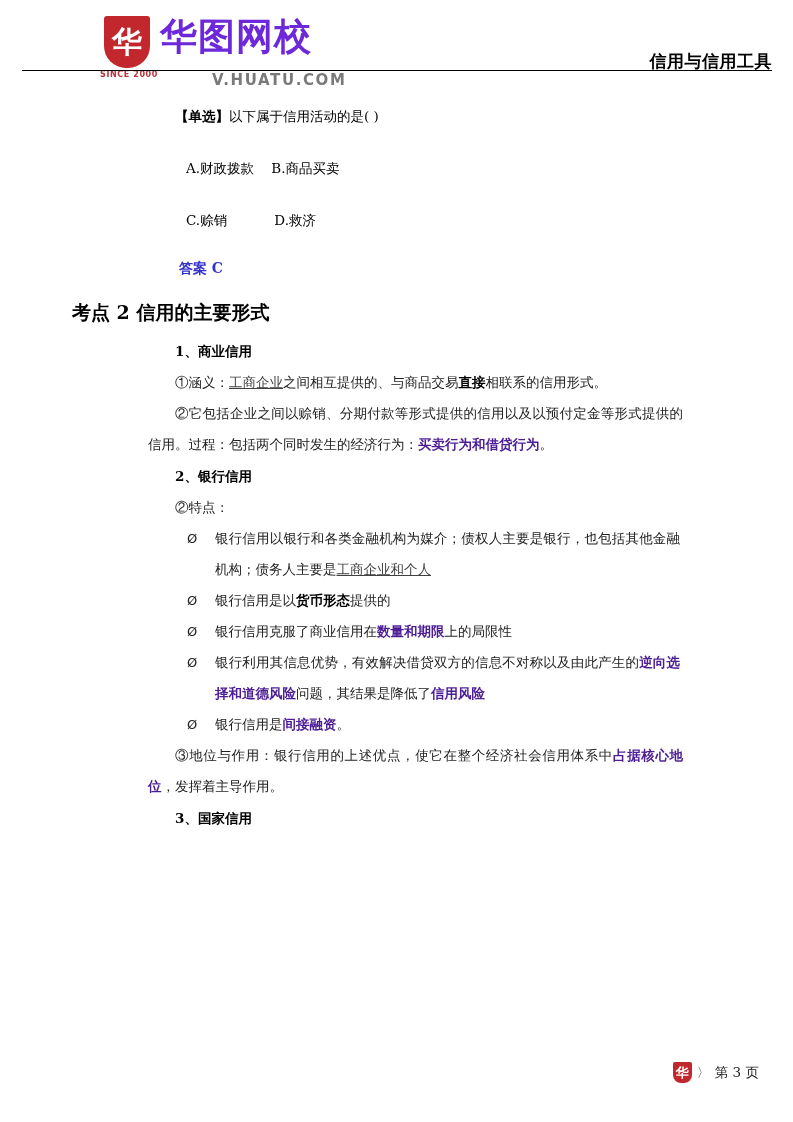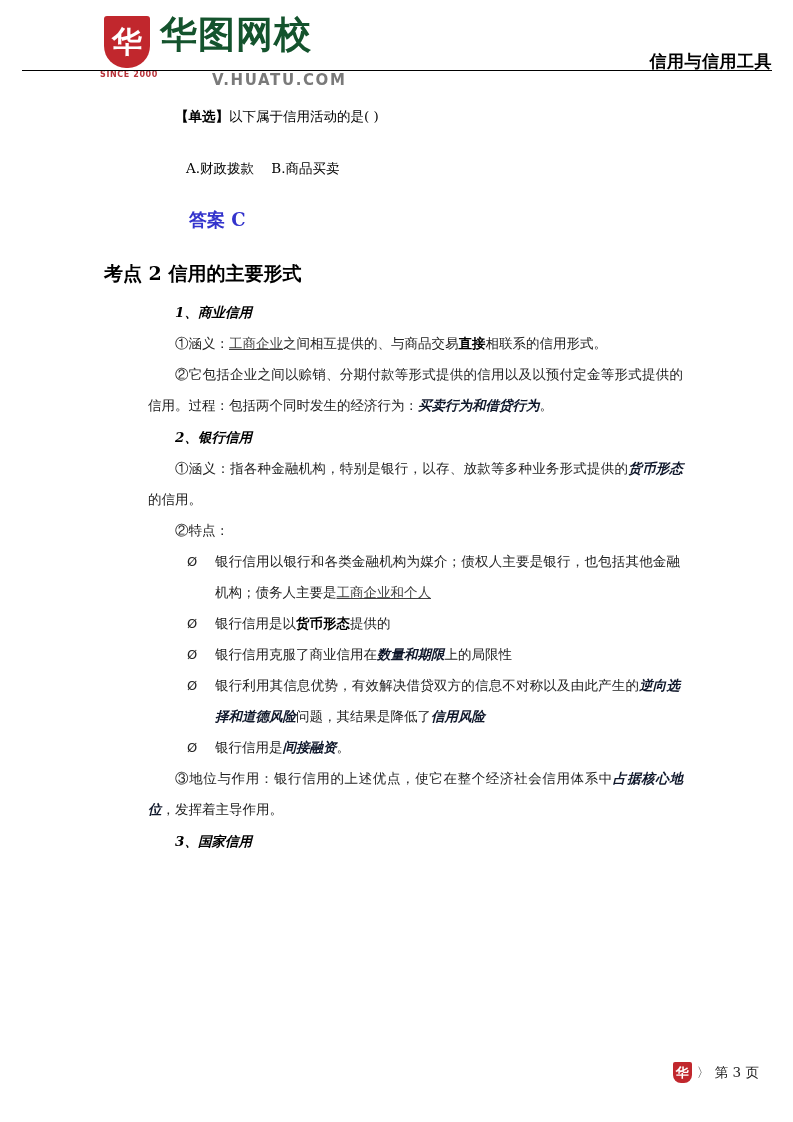--- a/index.html
+++ b/index.html
@@ -60,25 +60,25 @@
     font-size: 8px;
     letter-spacing: 0.6px;
     color: #B8333A;
     font-weight: bold;
     text-align: center;
   }
   .logo-wordmark {
     position: absolute;
     left: 62px;
     top: 2px;
-    font-family: Liberation Mono, monospace;
+    font-family: Liberation Sans, sans-serif;
     font-size: 37px;
     font-weight: bold;
     letter-spacing: 1px;
-    color: #14532d;
+    color: #6d28d9;
     line-height: 42px;
     white-space: nowrap;
   }
   .logo-url {
     position: absolute;
     left: 114px;
     top: 48px;
     font-family: "DejaVu Sans", "Liberation Sans", sans-serif;
     font-size: 15px;
     font-weight: bold;
@@ -139,43 +139,42 @@
   }
   .opt-row {
     padding-left: 175px;
     font-size: 13.5px;
     line-height: 41px;
     margin: 11px;
     white-space: pre;
   }
   .answer {
     padding-left: 175px;
-    font-size: 18px;
+    font-size: 14px;
     line-height: 33px;
-    margin: 14px;
+    margin: 4px;
     color: #3333CC;
     font-weight: bold;
   }
   h2.section-heading {
     margin: 0;
-    padding-left: 104px;
+    padding-left: 72px;
     font-size: 19px;
     font-weight: bold;
     line-height: 46px;
     color: #000000;
     font-family: "DejaVu Serif", "Liberation Serif", serif;
   }
   .subheading {
     margin: 0;
     padding-left: 175px;
     font-size: 13.5px;
     font-weight: bold;
     line-height: 32px;
     color: #000000;
-    font-style: italic;
   }
 
   
   .bullet {
     position: relative;
     margin: 0;
     padding-left: 215px;
     padding-right: 113px;
     font-size: 13.5px;
     line-height: 31px;
@@ -186,23 +185,22 @@
     position: absolute;
     left: 187px;
     top: 0;
     font-family: "DejaVu Sans", "Liberation Sans", sans-serif;
     font-size: 13px;
     color: #222222;
   }
 
   
   .hl {            
-    color: #0f172a;
-    font-weight: bold;
-    font-style: italic;
+    color: #4c1d95;
+    font-weight: bold;
   }
   .hl-u {          
     color: #404040;
     font-weight: normal;
     text-decoration: underline;
   }
   .bk {            
     color: #000000;
     font-weight: bold;
   }
@@ -265,34 +263,34 @@
     <div class="logo-url">V.HUATU.COM</div>
   </div>
   <div class="header-title">信用与信用工具</div>
   <div class="header-rule"></div>
 </div>
 
 <div class="content">
 
   <p class="q-line"><span class="tag">【单选】</span><span>以下属于信用活动的是(      )</span></p>
   <p class="opt-row">A.财政拨款    B.商品买卖</p>
+  <p class="opt-row">C.赊销           D.救济</p>
   <p class="answer">答案 C</p>
 
   <h2 class="section-heading">考点 2  信用的主要形式</h2>
 
   <p class="subheading">1、商业信用</p>
 
   <p class="p indent"><span>①涵义：</span><span class="hl-u">工商企业</span><span>之间相互提供的、与商品交易</span><span class="bk">直接</span><span>相联系的信用形式。</span></p>
 
   <p class="p indent"><span>②它包括企业之间以赊销、分期付款等形式提供的信用以及以预付定金等形式提供的信用。过程：包括两个同时发生的经济行为：</span><span class="hl">买卖行为和借贷行为</span><span>。</span></p>
 
 
   <p class="subheading">2、银行信用</p>
 
-  <p class="p indent"><span>①涵义：指各种金融机构，特别是银行，以存、放款等多种业务形式提供的</span><span class="hl">货币形态</span><span>的信用。</span></p>
 
   <p class="p indent">②特点：</p>
 
   <p class="bullet"><span class="marker">Ø</span><span>银行信用以银行和各类金融机构为媒介；债权人主要是银行，也包括其他金融机构；债务人主要是</span><span class="hl-u">工商企业和个人</span><span></span></p>
 
   <p class="bullet"><span class="marker">Ø</span><span>银行信用是以</span><span class="bk">货币形态</span><span>提供的</span></p>
 
   <p class="bullet"><span class="marker">Ø</span><span>银行信用克服了商业信用在</span><span class="hl">数量和期限</span><span>上的局限性</span></p>
 
   <p class="bullet"><span class="marker">Ø</span><span>银行利用其信息优势，有效解决借贷双方的信息不对称以及由此产生的</span><span class="hl">逆向选择和道德风险</span><span>问题，其结果是降低了</span><span class="hl">信用风险</span><span></span></p>

